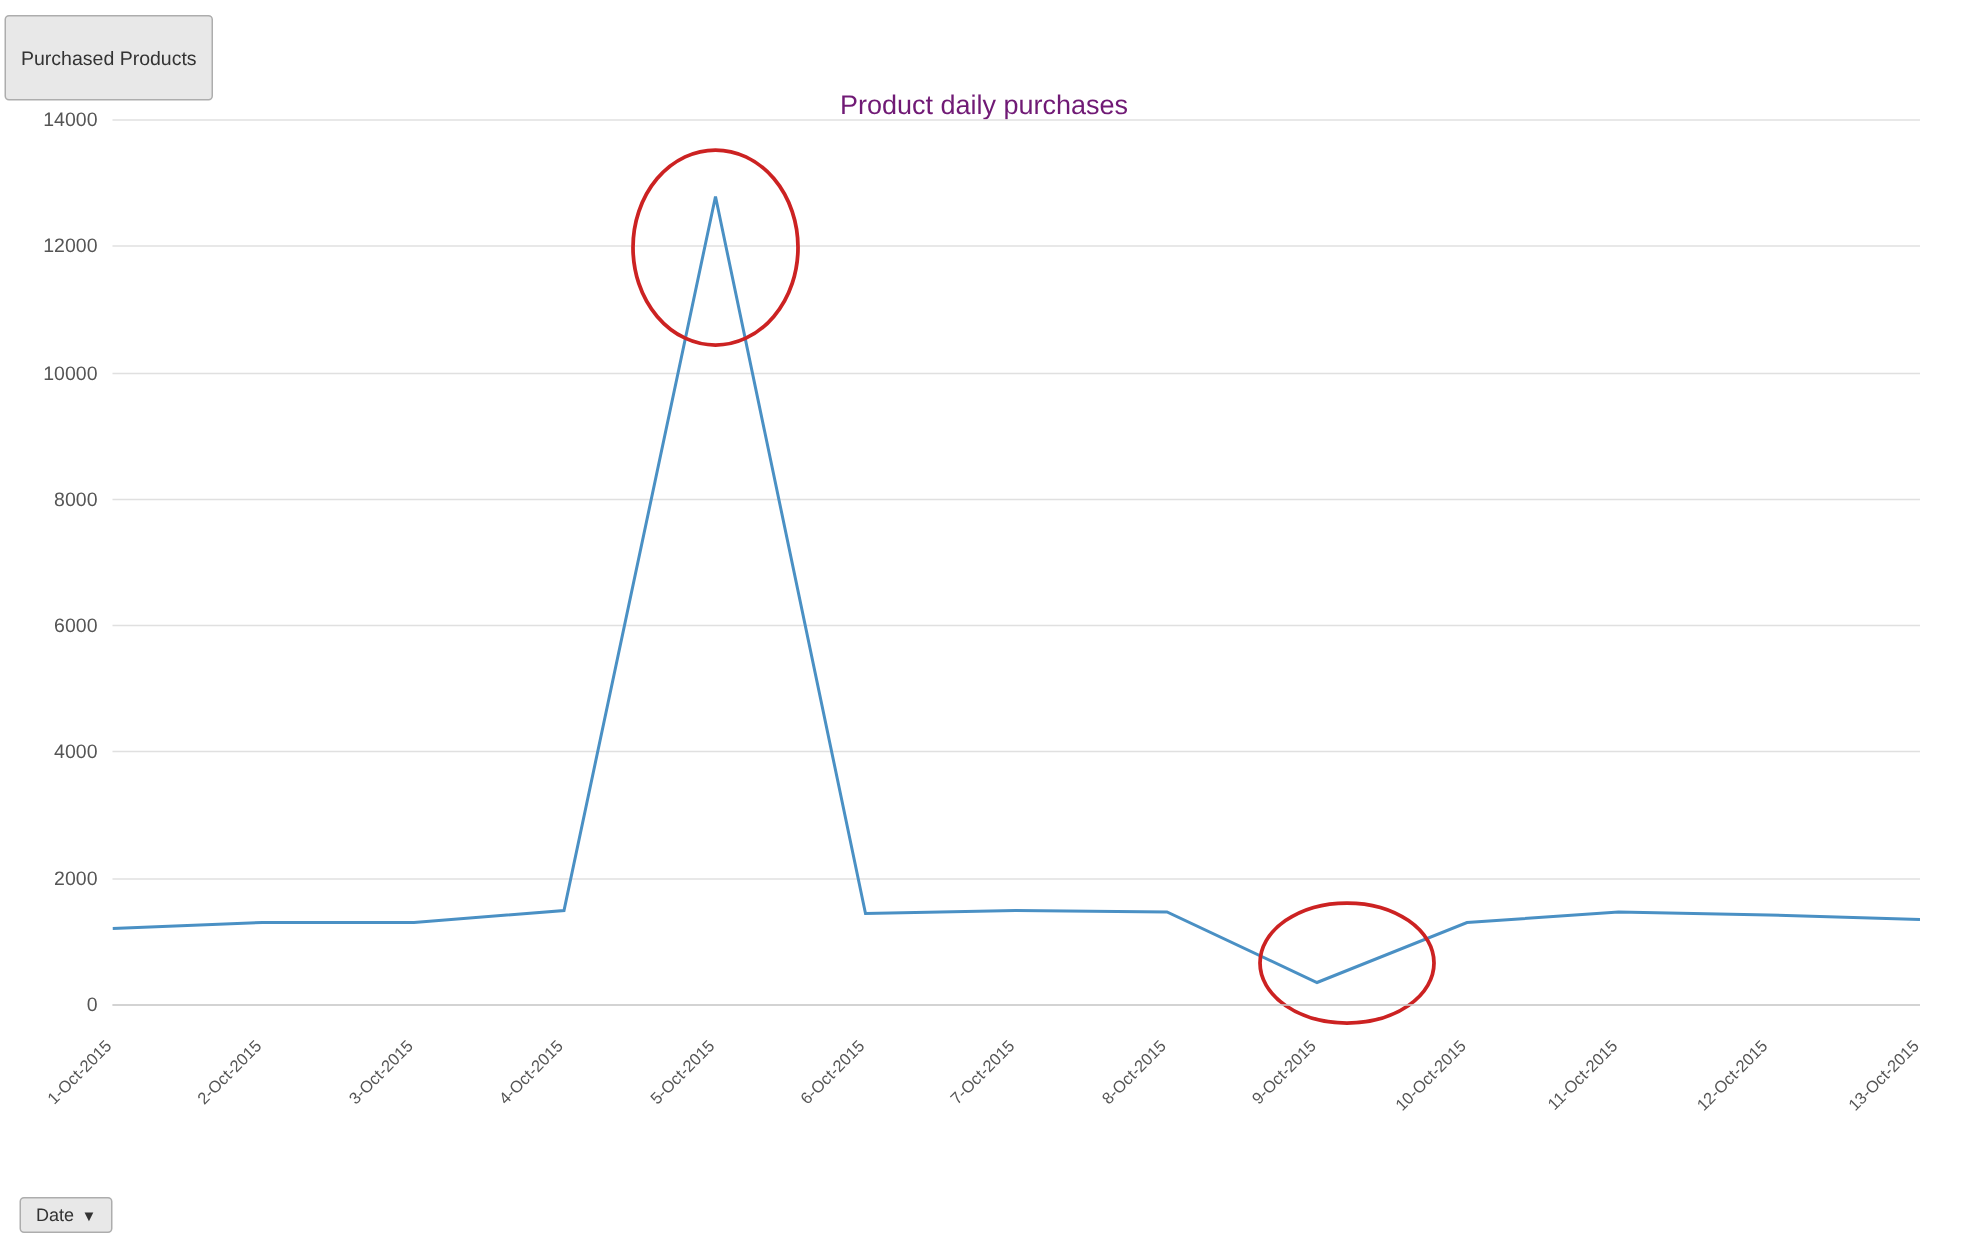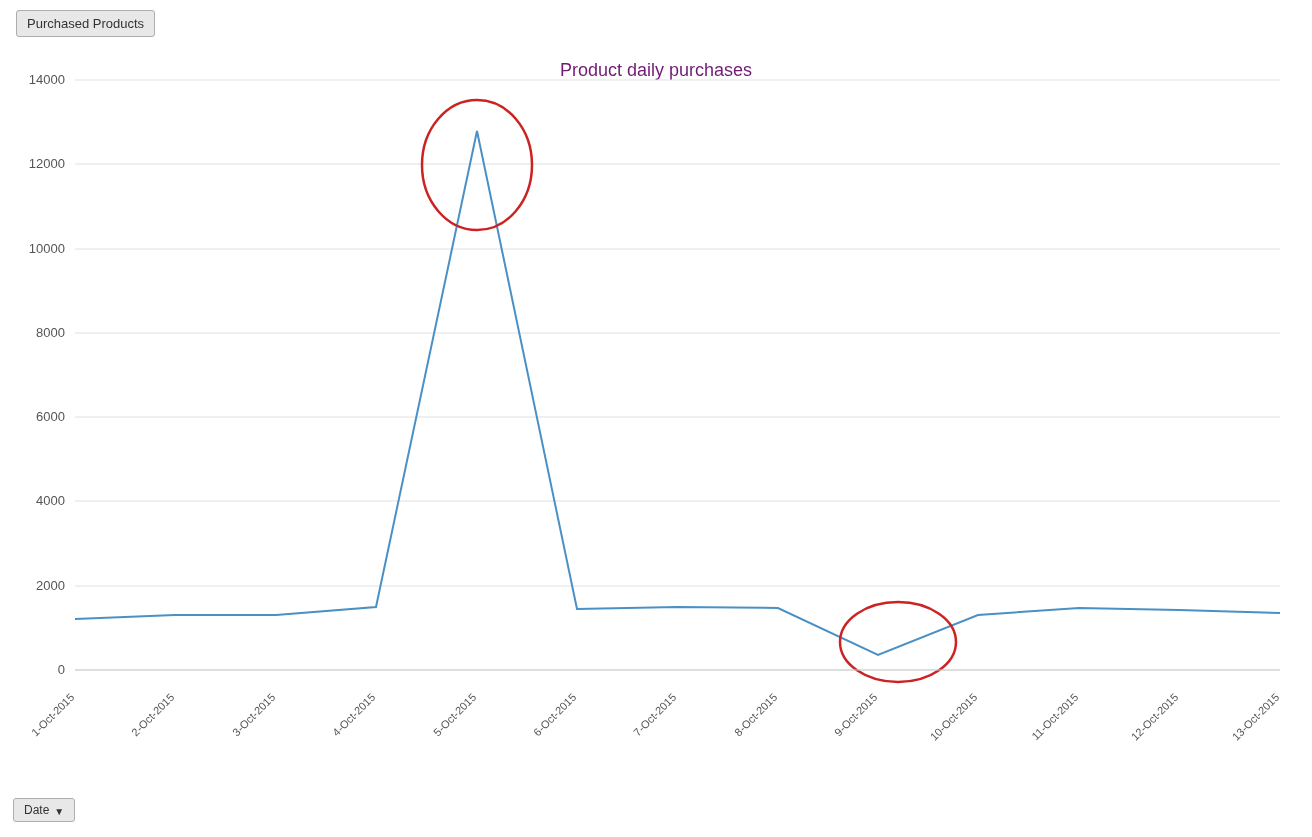--- a/index.html
+++ b/index.html
@@ -14,25 +14,25 @@
     .page-container {
       width: 1312px;
       height: 837px;
       position: relative;
       background: #fff;
     }
 
     .top-button {
       position: absolute;
       top: 10px;
-      left: 16px;
+      left: 3px;
       background: #e8e8e8;
       border: 1px solid #adadad;
       border-radius: 3px;
-      padding: 5px 10px;
+      padding: 20px 10px;
       font-size: 13px;
       color: #333;
       cursor: pointer;
     }
 
     .chart-area {
       position: absolute;
       top: 50px;
       left: 0;
       right: 0;

